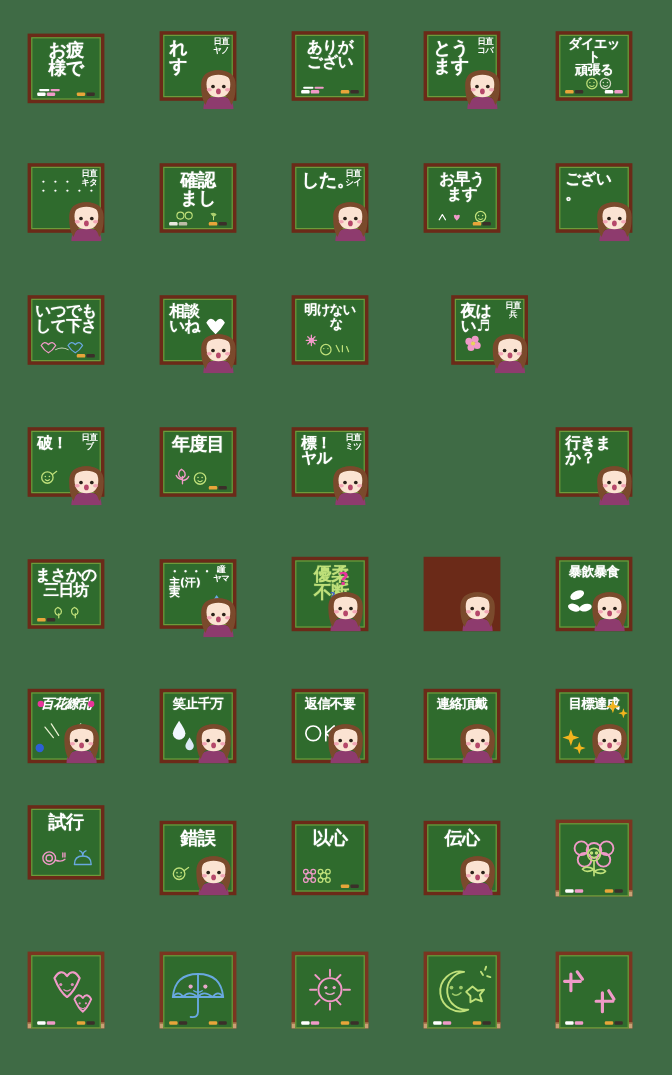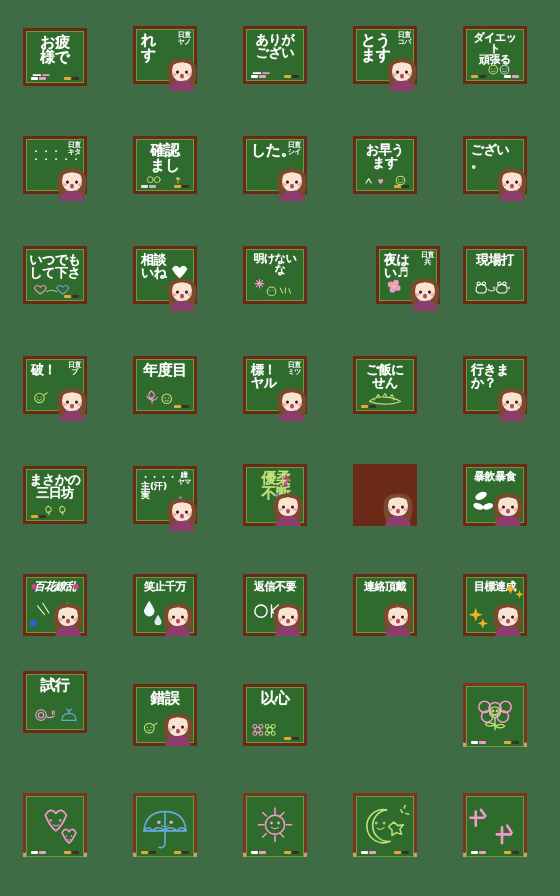--- a/index.html
+++ b/index.html
@@ -446,40 +446,20 @@
             <path d="M9 17 q0 -10 11 -10 q11 0 11 10 q0 12 -11 12 q-11 0 -11 -12z" fill="#fbe3d2"></path>
             <path d="M8 12 q3 -8 12 -8 q9 0 12 8 q-6 -4 -12 -4 q-6 0 -12 4z" fill="#7a4a2c"></path>
             <circle cx="15" cy="19" r="1.7" fill="#2b2119"></circle>
             <circle cx="25" cy="19" r="1.7" fill="#2b2119"></circle>
             <ellipse cx="11.5" cy="22" rx="2.4" ry="1.6" fill="#f09ab0" opacity=".85"></ellipse>
             <ellipse cx="28.5" cy="22" rx="2.4" ry="1.6" fill="#f09ab0" opacity=".85"></ellipse>
             <ellipse cx="20" cy="23.5" rx="2.2" ry="2.6" fill="#b5476a"></ellipse>
           </svg></div>
       </div>
     </div>
-    <div class="cell" style="left: 440px; top: 220px;">
-      <div class="board wide">
-        <div class="inner">
-          <svg class="doodle " viewBox="0 0 64 58" xmlns="http://www.w3.org/2000/svg">
-            <g fill="none" stroke="#ffffff" stroke-width="1.2" stroke-linecap="round" stroke-linejoin="round">
-              <path d="M10 46 q0 -6 6 -6 q6 0 6 6 q0 4 -6 4 q-6 0 -6 -4z"></path>
-              <circle cx="13" cy="39" r="2"></circle>
-              <circle cx="19" cy="39" r="2"></circle>
-              <path d="M24 46 q4 3 8 0"></path>
-              <path d="M34 46 q0 -6 6 -6 q6 0 6 6 q0 4 -6 4 q-6 0 -6 -4z"></path>
-              <circle cx="37" cy="39" r="2"></circle>
-              <circle cx="43" cy="39" r="2"></circle>
-            </g>
-            <circle cx="48" cy="44" r="1.6" fill="#f09ac8"></circle>
-            <circle cx="31" cy="44" r="1.6" fill="#f09ac8"></circle>
-          </svg>
-          <div class="text m">現場打</div>
-        </div>
-      </div>
-    </div>
     <div class="cell" style="left: 0px; top: 330px;">
       <div class="board wide">
         <div class="inner">
           <svg class="doodle " viewBox="0 0 64 58" xmlns="http://www.w3.org/2000/svg">
             <circle cx="14" cy="44" r="5.5" fill="none" stroke="#bfe07a" stroke-width="1.3" stroke-linecap="round" stroke-linejoin="round"></circle>
             <circle cx="12" cy="43" r=".8" fill="#bfe07a"></circle>
             <circle cx="16" cy="43" r=".8" fill="#bfe07a"></circle>
             <path d="M12 46 q2 2 4 0" fill="none" stroke="#bfe07a" stroke-width="1.1" stroke-linecap="round" stroke-linejoin="round"></path>
             <path d="M19 41 l4 -3" fill="none" stroke="#bfe07a" stroke-width="1.2" stroke-linecap="round" stroke-linejoin="round"></path>
           </svg>
@@ -535,41 +515,20 @@
             <path d="M6 40 q0 -12 14 -12 q14 0 14 12z" fill="#8e3b6e"></path>
             <path d="M4 18 q0 -14 16 -14 q16 0 16 14 q0 12 -4 18 q-3 -10 -12 -10 q-9 0 -12 10 q-4 -6 -4 -18z" fill="#7a4a2c"></path>
             <path d="M9 17 q0 -10 11 -10 q11 0 11 10 q0 12 -11 12 q-11 0 -11 -12z" fill="#fbe3d2"></path>
             <path d="M8 12 q3 -8 12 -8 q9 0 12 8 q-6 -4 -12 -4 q-6 0 -12 4z" fill="#7a4a2c"></path>
             <circle cx="15" cy="19" r="1.7" fill="#2b2119"></circle>
             <circle cx="25" cy="19" r="1.7" fill="#2b2119"></circle>
             <ellipse cx="11.5" cy="22" rx="2.4" ry="1.6" fill="#f09ab0" opacity=".85"></ellipse>
             <ellipse cx="28.5" cy="22" rx="2.4" ry="1.6" fill="#f09ab0" opacity=".85"></ellipse>
             <ellipse cx="20" cy="23.5" rx="2.2" ry="2.6" fill="#b5476a"></ellipse>
           </svg></div>
-      </div>
-    </div>
-    <div class="cell" style="left: 330px; top: 330px;">
-      <div class="board wide">
-        <div class="inner">
-          <svg class="doodle " viewBox="0 0 64 58" xmlns="http://www.w3.org/2000/svg">
-            <g fill="none" stroke="#bfe07a" stroke-width="1.3" stroke-linecap="round" stroke-linejoin="round">
-              <path d="M14 48 q6 -6 18 -5 q12 1 18 5"></path>
-              <path d="M14 48 q10 4 22 3 q10 -1 14 -3"></path>
-              <path d="M22 43 l2 -3 l2 3 M30 42 l2 -3 l2 3 M38 43 l2 -3 l2 3"></path>
-            </g>
-            <circle cx="20" cy="46" r=".9" fill="#bfe07a"></circle>
-            <circle cx="42" cy="46" r=".9" fill="#bfe07a"></circle>
-          </svg>
-          <div class="text m">ご飯に
-せん</div>
-          <div class="chalks l">
-            <span class="chalk wide" style="background: rgb(232, 165, 58);"></span>
-            <span class="chalk wide" style="background: rgb(59, 47, 42);"></span>
-          </div>
-        </div>
       </div>
     </div>
     <div class="cell" style="left: 440px; top: 330px;">
       <div class="board wide">
         <div class="inner">
           <div class="text m left">行きま
 か？</div>
         </div>
         <div class="girl"><svg class="girl-svg" viewBox="0 0 40 40" width="100%" height="100%" xmlns="http://www.w3.org/2000/svg">
             <path d="M6 40 q0 -12 14 -12 q14 0 14 12z" fill="#8e3b6e"></path>
@@ -879,20 +838,38 @@
               <circle cx="23" cy="50" r="2.2"></circle>
               <circle cx="30" cy="50" r="2.2"></circle>
             </g>
           </svg>
           <div class="text l">以心</div>
           <div class="chalks r">
             <span class="chalk wide" style="background: rgb(232, 165, 58);"></span>
             <span class="chalk wide" style="background: rgb(59, 47, 42);"></span>
           </div>
         </div>
+      </div>
+    </div>
+    <div class="cell" style="left: 330px; top: 660px;">
+      <div class="board square">
+        <div class="inner">
+          <div class="text l">伝心</div>
+        </div>
+        <div class="girl inside"><svg class="girl-svg" viewBox="0 0 40 40" width="100%" height="100%" xmlns="http://www.w3.org/2000/svg">
+            <path d="M6 40 q0 -12 14 -12 q14 0 14 12z" fill="#8e3b6e"></path>
+            <path d="M4 18 q0 -14 16 -14 q16 0 16 14 q0 12 -4 18 q-3 -10 -12 -10 q-9 0 -12 10 q-4 -6 -4 -18z" fill="#7a4a2c"></path>
+            <path d="M9 17 q0 -10 11 -10 q11 0 11 10 q0 12 -11 12 q-11 0 -11 -12z" fill="#fbe3d2"></path>
+            <path d="M8 12 q3 -8 12 -8 q9 0 12 8 q-6 -4 -12 -4 q-6 0 -12 4z" fill="#7a4a2c"></path>
+            <circle cx="15" cy="19" r="1.7" fill="#2b2119"></circle>
+            <circle cx="25" cy="19" r="1.7" fill="#2b2119"></circle>
+            <ellipse cx="11.5" cy="22" rx="2.4" ry="1.6" fill="#f09ab0" opacity=".85"></ellipse>
+            <ellipse cx="28.5" cy="22" rx="2.4" ry="1.6" fill="#f09ab0" opacity=".85"></ellipse>
+            <ellipse cx="20" cy="23.5" rx="2.2" ry="2.6" fill="#b5476a"></ellipse>
+          </svg></div>
       </div>
     </div>
     <div class="cell" style="left: 440px; top: 660px;">
       <div class="board tray">
         <div class="tray-bar"></div>
         <div class="inner">
           <svg class="doodle " viewBox="0 0 64 58" xmlns="http://www.w3.org/2000/svg">
             <g fill="none" stroke="#f09ac8" stroke-width="1.8" stroke-linecap="round" stroke-linejoin="round">
               <circle cx="32" cy="20" r="7"></circle>
               <circle cx="20" cy="18" r="6.5"></circle>

